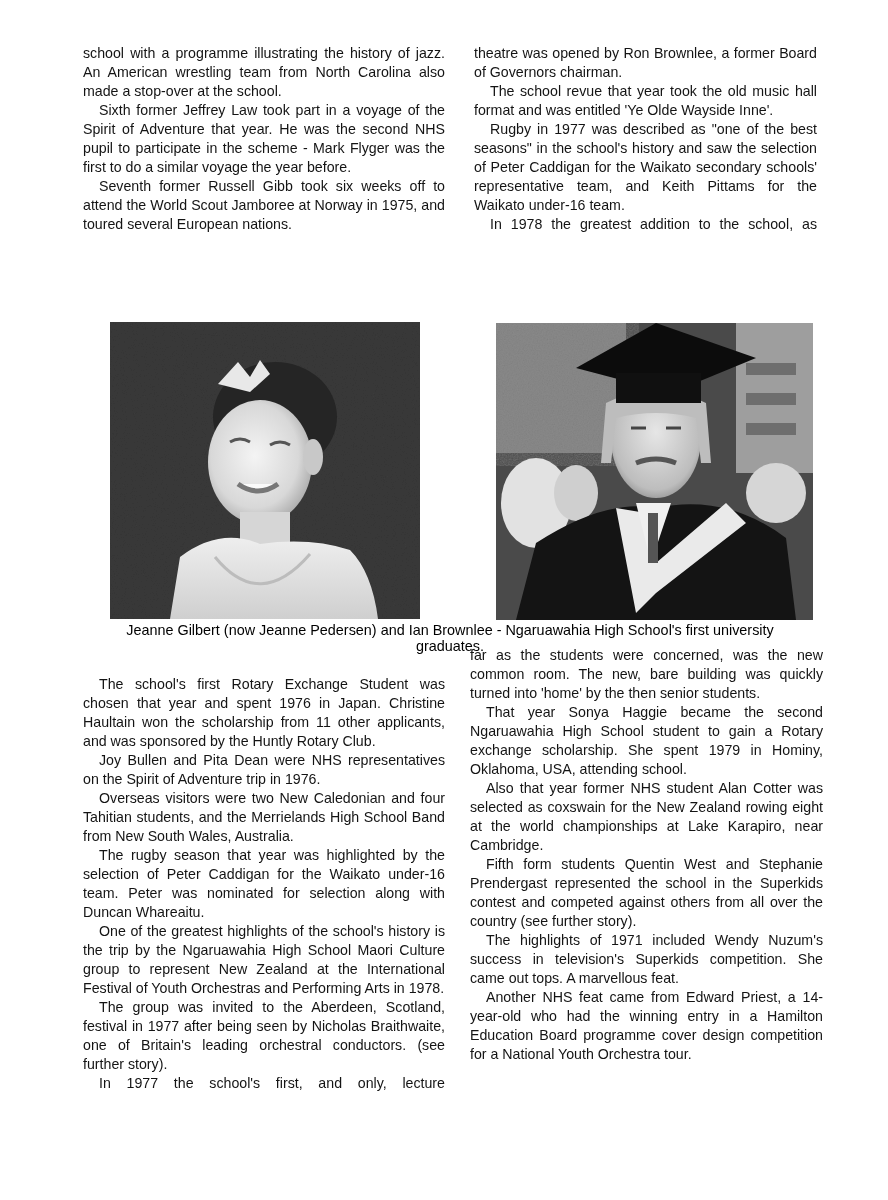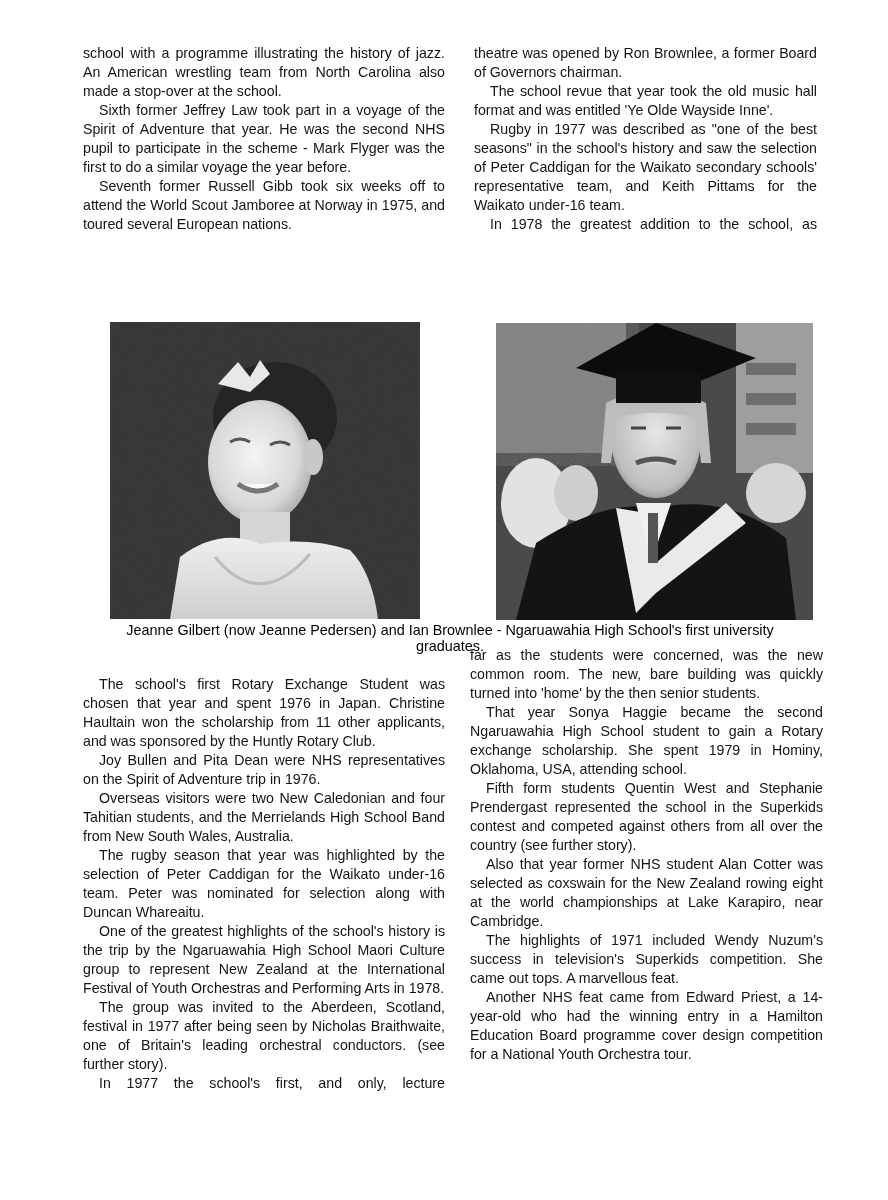--- a/index.html
+++ b/index.html
@@ -133,17 +133,17 @@
   <p>Overseas visitors were two New Caledonian and four Tahitian students, and the Merrielands High School Band from New South Wales, Australia.</p>
   <p>The rugby season that year was highlighted by the selection of Peter Caddigan for the Waikato under-16 team. Peter was nominated for selection along with Duncan Whareaitu.</p>
   <p>One of the greatest highlights of the school's history is the trip by the Ngaruawahia High School Maori Culture group to represent New Zealand at the International Festival of Youth Orchestras and Performing Arts in 1978.</p>
   <p>The group was invited to the Aberdeen, Scotland, festival in 1977 after being seen by Nicholas Braithwaite, one of Britain's leading orchestral conductors. (see further story).</p>
   <p class="last">In 1977 the school's first, and only, lecture</p>
 </div>
 
 <div id="col-bot-right" class="col">
   <p class="noindent">far as the students were concerned, was the new common room. The new, bare building was quickly turned into 'home' by the then senior students.</p>
   <p>That year Sonya Haggie became the second Ngaruawahia High School student to gain a Rotary exchange scholarship. She spent 1979 in Hominy, Oklahoma, USA, attending school.</p>
+  <p>Also that year former NHS student Alan Cotter was selected as coxswain for the New Zealand rowing eight at the world championships at Lake Karapiro, near Cambridge.</p>
   <p>Fifth form students Quentin West and Stephanie Prendergast represented the school in the Superkids contest and competed against others from all over the country (see further story).</p>
-  <p>Also that year former NHS student Alan Cotter was selected as coxswain for the New Zealand rowing eight at the world championships at Lake Karapiro, near Cambridge.</p>
   <p>The highlights of 1971 included Wendy Nuzum's success in television's Superkids competition. She came out tops. A marvellous feat.</p>
   <p>Another NHS feat came from Edward Priest, a 14-year-old who had the winning entry in a Hamilton Education Board programme cover design competition for a National Youth Orchestra tour.</p>
 </div>
 
 </body></html>

